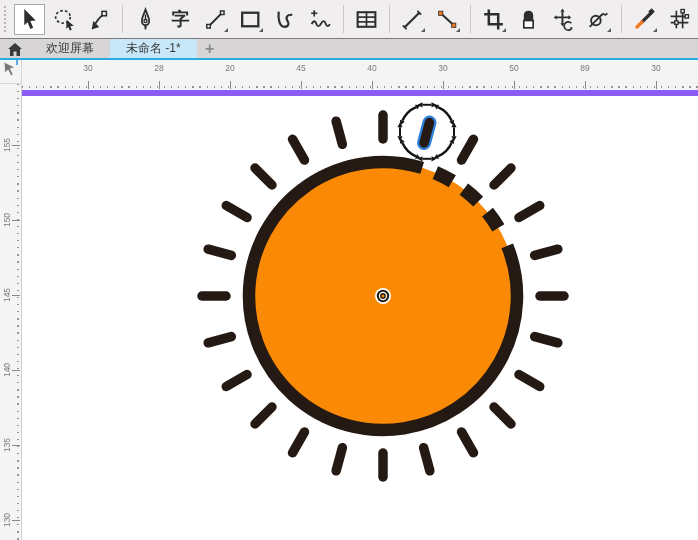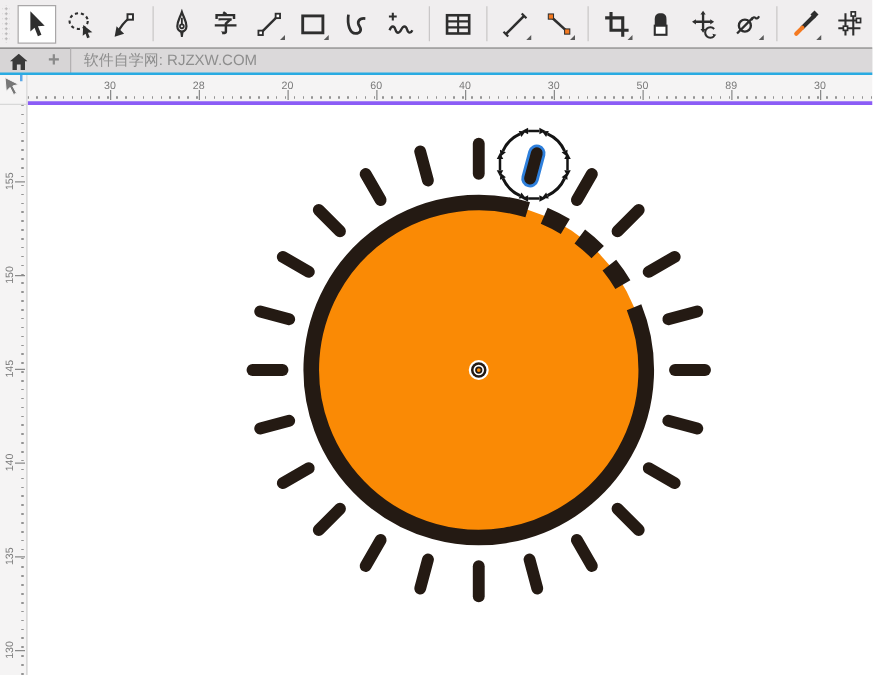--- a/index.html
+++ b/index.html
@@ -48,22 +48,22 @@
     color:#8a8a8a;font-size:16px;font-weight:700;padding-bottom:2px;}
   .watermark{flex:1;display:flex;align-items:center;padding:0 0 2px 10px;
     border-left:1px solid #b3b1b2;color:#8e8e8e;background:#DBD9DA;}
   
   .ruler-corner{
     position:absolute;left:0;top:60px;width:22px;height:24px;
     background:#F5F4F4;border-right:1px solid #d8d8d8;border-bottom:1px solid #d8d8d8;
     box-sizing:border-box;z-index:3;
   }
   .h-ruler{
-    position:absolute;left:22px;top:60px;width:676px;height:24px;
-    background:#F5F4F4;border-bottom:3px solid #8b5cf6;box-sizing:border-box;z-index:2;
+    position:absolute;left:22px;top:60px;width:676px;height:36px;
+    background:#F5F4F4;border-bottom:6px solid #8b5cf6;box-sizing:border-box;z-index:2;
   }
   .h-ruler::after{
     content:"";position:absolute;left:0;right:0;bottom:2px;height:2px;
     background-image:repeating-linear-gradient(to right,#939393 0 1.2px,transparent 1.2px 7.1px);
   }
   .h-num{position:absolute;top:3px;transform:translateX(-50%);
     font-size:8.5px;color:#7a7a7a;}
   .h-tick{position:absolute;bottom:1px;width:1px;height:8px;background:#8a8a8a;}
   .v-ruler{
     position:absolute;left:0;top:84px;width:22px;height:456px;
@@ -243,43 +243,46 @@
     </svg>
   </button>
 </div>
 
 <div class="tabbar">
   <div class="home-btn">
     <svg width="14" height="13" viewBox="0 0 14 13">
       <path d="M7 0 L14 6 H12 V13 H8.5 V8.5 H5.5 V13 H2 V6 H0 Z" fill="#3a3a3a"></path>
     </svg>
   </div>
+  <div class="tab">
+    <span>欢迎屏幕</span>
+  </div>
+  <div class="tab active">
+    <span>未命名 -1*</span>
+  </div>
   <div class="newtab">
     <span>+</span>
-  </div>
-  <div class="watermark">
-    <span>软件自学网: RJZXW.COM</span>
   </div>
   <div class="accent"></div>
 </div>
 
 <div class="ruler-corner"></div>
 <svg class="cursor-glyph" width="16" height="18" viewBox="0 0 16 18">
   <path d="M2 1 L13 6.5 L8.2 7.8 L11.2 13.5 L8.9 14.7 L6 9 L3 12 Z" fill="#777" stroke="#f5f4f4" stroke-width="0.8"></path>
 </svg>
 <div class="snap-mark"></div>
 
 <div class="h-ruler" id="h-ruler">
     <span class="h-num" style="left: 66px;">30</span>
     <div class="h-tick" style="left: 66px;"></div>
     <span class="h-num" style="left: 137px;">28</span>
     <div class="h-tick" style="left: 137px;"></div>
     <span class="h-num" style="left: 208px;">20</span>
     <div class="h-tick" style="left: 208px;"></div>
-    <span class="h-num" style="left: 279px;">60</span>
+    <span class="h-num" style="left: 279px;">45</span>
     <div class="h-tick" style="left: 279px;"></div>
     <span class="h-num" style="left: 350px;">40</span>
     <div class="h-tick" style="left: 350px;"></div>
     <span class="h-num" style="left: 421px;">30</span>
     <div class="h-tick" style="left: 421px;"></div>
     <span class="h-num" style="left: 492px;">50</span>
     <div class="h-tick" style="left: 492px;"></div>
     <span class="h-num" style="left: 563px;">89</span>
     <div class="h-tick" style="left: 563px;"></div>
     <span class="h-num" style="left: 634px;">30</span>

